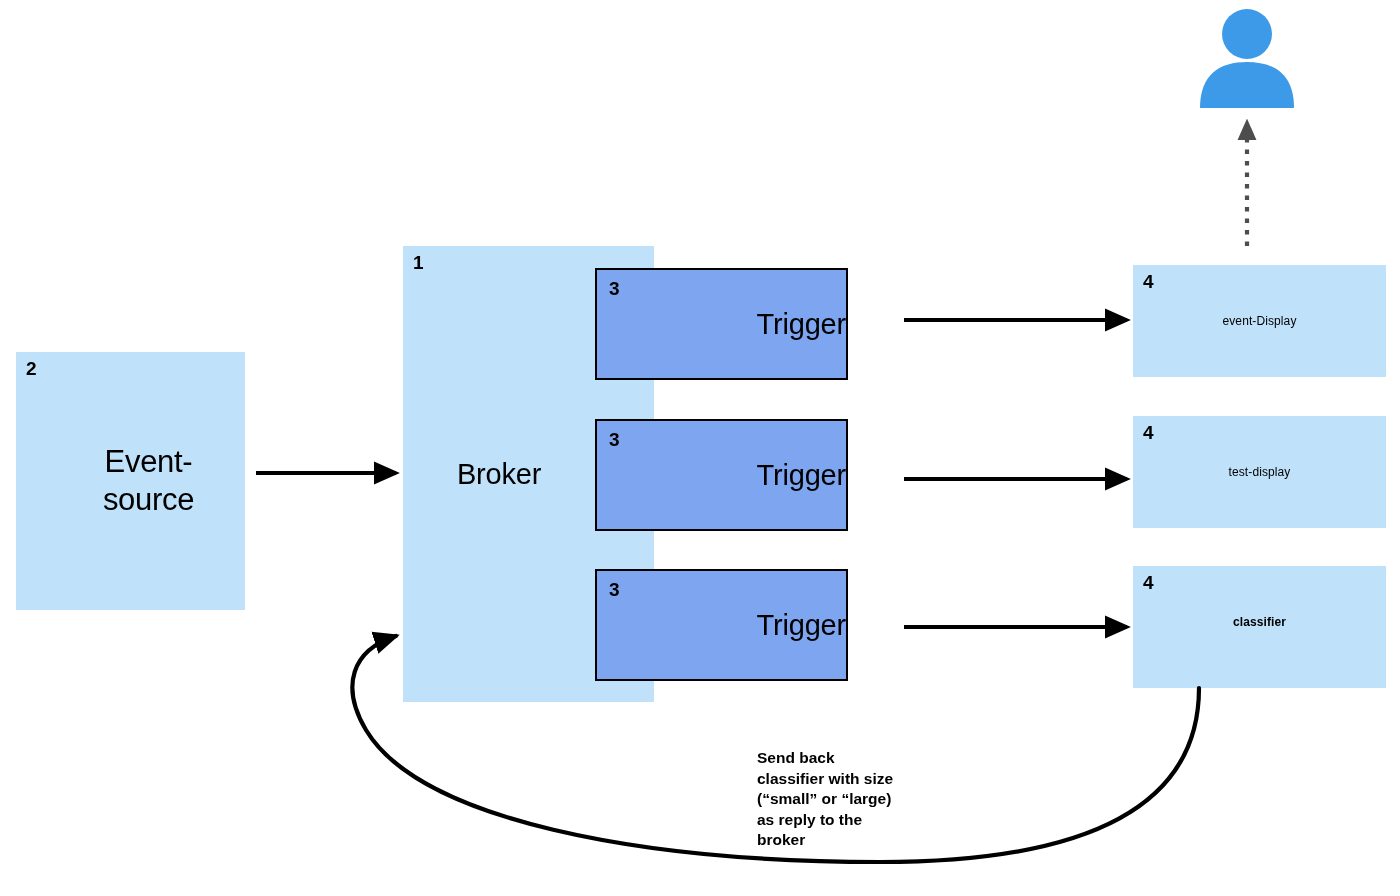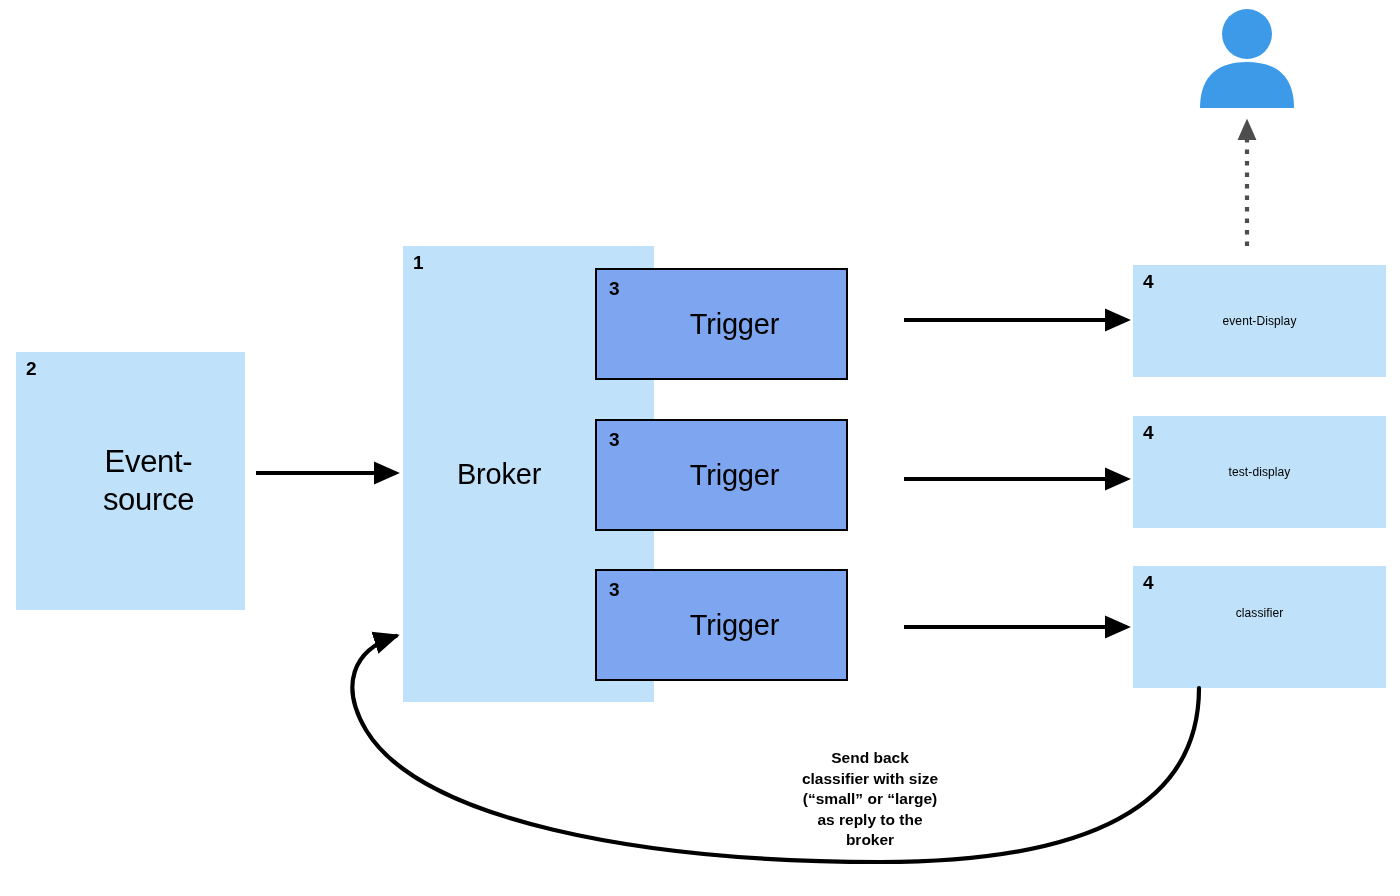--- a/index.html
+++ b/index.html
@@ -74,38 +74,39 @@
   }
   
   #broker-label {
     right: auto;
     width: 192px;
     left: 0;
   }
   
   .trigger-text {
     padding-left: 26px;
+    text-align: right;
   }
   
   #arrows {
     position: absolute;
     left: 0;
     top: 0;
     width: 1400px;
     height: 896px;
     overflow: visible;
     pointer-events: none;
   }
   
   #return-caption {
     position: absolute;
     left: 757px;
     top: 748px;
     width: 226px;
-    text-align: center;
+    text-align: left;
     font-size: 15.5px;
     font-weight: bold;
     line-height: 1.33;
     color: #000000;
     white-space: pre-line;
   }
   .person {
     position: absolute;
   }
 </style>
@@ -145,21 +146,21 @@
     <span class="center-label label-sm">event-Display</span>
   </div>
 
   <div class="node box-light" style="left:1133px; top:416px; width:253px; height:112px;">
     <span class="idx">4</span>
     <span class="center-label label-sm">test-display</span>
   </div>
 
   <div class="node box-light" style="left:1133px; top:566px; width:253px; height:122px;">
     <span class="idx">4</span>
-    <span class="center-label label-sm" style="top:40px; transform:none;">classifier</span>
+    <span class="center-label label-sm" style="top:49px; transform:none;font-weight:bold;">classifier</span>
   </div>
 
   <div class="person" style="left:1198px; top:8px; width:98px; height:100px;">
     <svg width="98" height="100" viewBox="0 0 98 100">
       <circle cx="49" cy="26" r="25" fill="#3d9ae8"></circle>
       <path d="M 2,100 C 2,66 22,54 49,54 C 76,54 96,66 96,100 Z" fill="#3d9ae8"></path>
     </svg>
   </div>
 
   <svg id="arrows" viewBox="0 0 1400 896">

